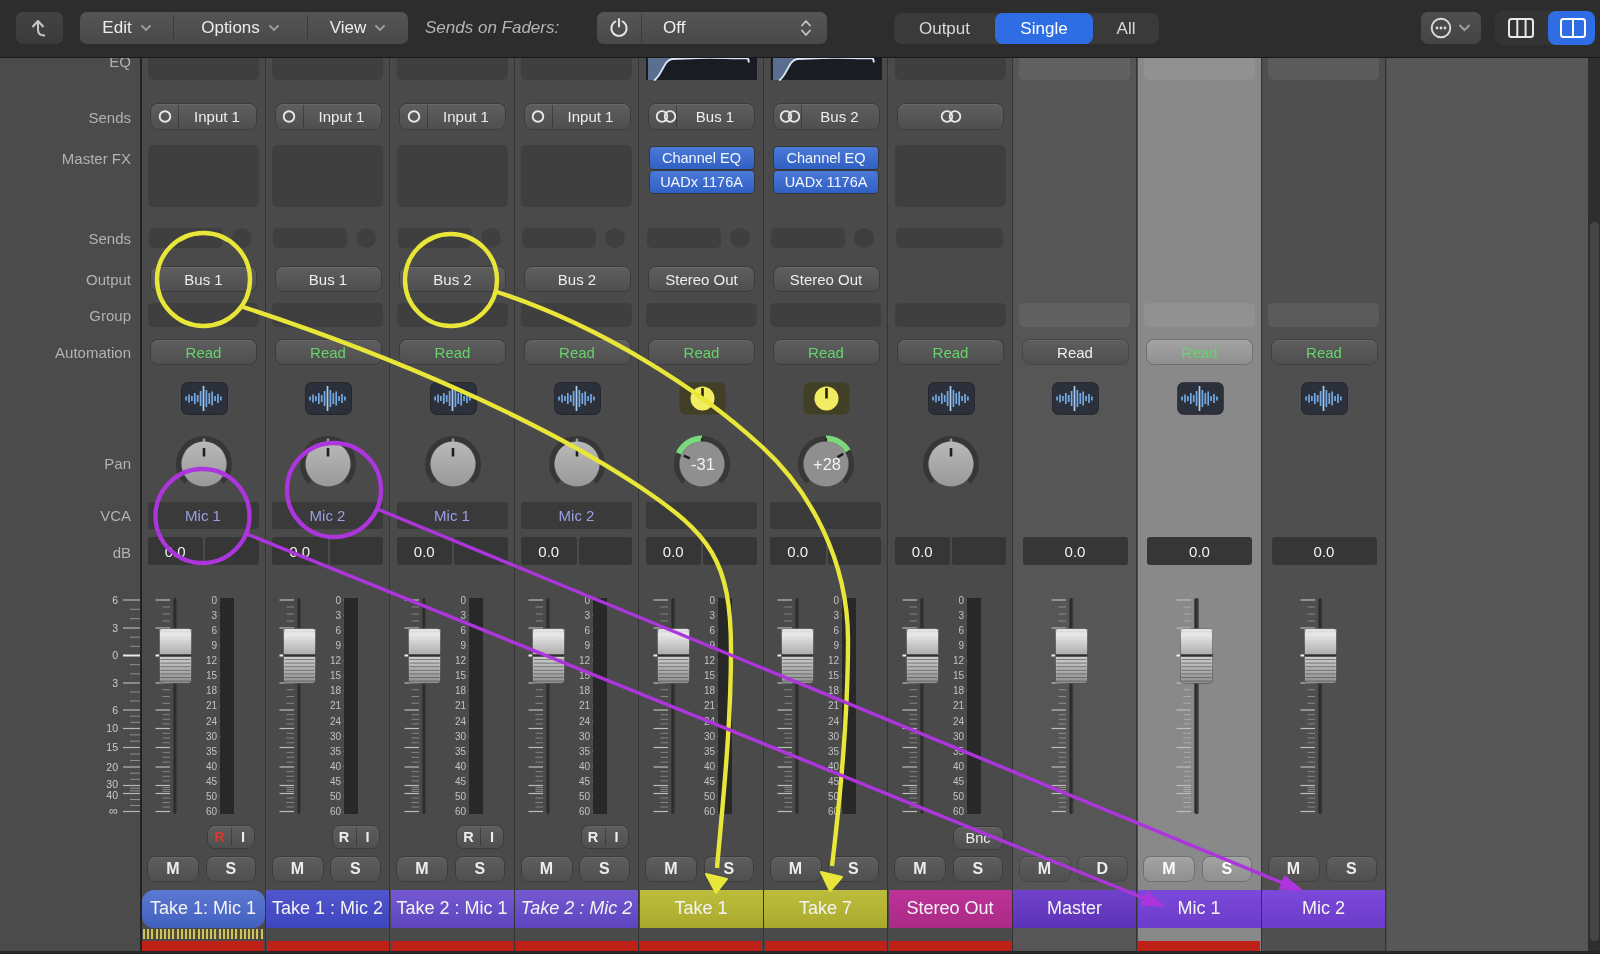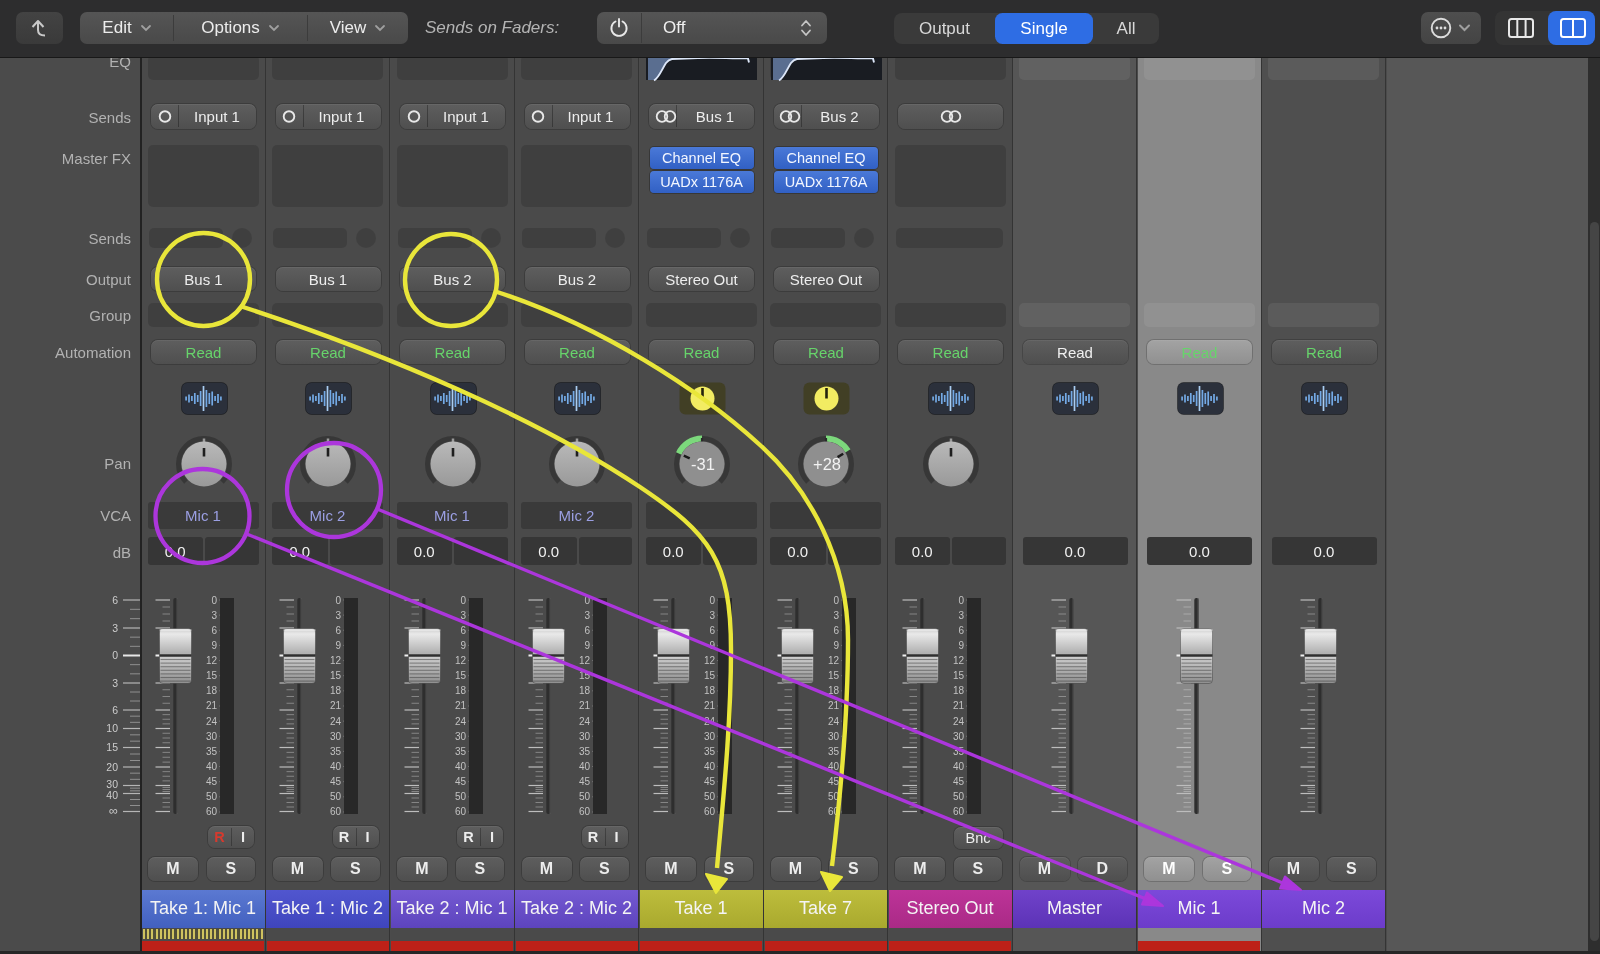--- a/index.html
+++ b/index.html
@@ -288,21 +288,21 @@
             </linearGradient>
           </defs>
         </svg>
         <div class="btn" style="left:66.5px;top:767.5px;width:46px;height:22px;font-size:14.5px;font-weight:600;border-radius:7px;">
           <span style="width:23px;text-align:center;color:#d63a2e;">R</span>
           <span style="width:1px;height:18px;background:rgba(0,0,0,0.28);"></span>
           <span style="width:22px;text-align:center;">I</span>
         </div>
         <div class="btn" style="left:6.5px;top:799px;width:50px;height:24px;font-size:16px;font-weight:600;">M</div>
         <div class="btn" style="left:65px;top:799px;width:48.5px;height:24px;font-size:16px;font-weight:600;">S</div>
-        <div class="namelab" style="left:0;width:123px;background:linear-gradient(#5b79d2,#4260bf);top:831.5px;">Take 1: Mic 1</div>
+        <div class="namelab" style="left:0;width:123px;background:linear-gradient(#5b79d2,#4260bf);top:831.5px;border-radius:12px;">Take 1: Mic 1</div>
         <div class="abs" style="left:1.5px;top:871px;width:120px;height:10px;background:repeating-linear-gradient(90deg,#cfc25f 0 2px,#514e38 2px 4.2px);"></div>
         <div class="abs" style="left:0.5px;top:882.5px;width:122px;height:10px;background:#bd2118;"></div>
       </div>
       <div class="strip" style="left:266px;width:123px;background:#4a4a4a;border-right:1.5px solid #343434;">
         <div class="slot" style="left:6px;top:-3.5px;width:111px;height:25px;"></div>
         <div class="btn" style="left:9.5px;top:45.5px;width:105px;height:25px;"></div>
         <svg width="26" height="25" style="left:9px;top:45.5px;">
           <circle cx="14" cy="12.5" r="5.3" fill="none" stroke="#e8e8e8" stroke-width="1.9"></circle>
         </svg>
         <div class="abs" style="left:36.5px;top:47px;width:1px;height:22px;background:rgba(0,0,0,0.3);"></div>
@@ -745,21 +745,21 @@
             </linearGradient>
           </defs>
         </svg>
         <div class="btn" style="left:66.5px;top:767.5px;width:46px;height:22px;font-size:14.5px;font-weight:600;border-radius:7px;">
           <span style="width:23px;text-align:center;color:#ededed;">R</span>
           <span style="width:1px;height:18px;background:rgba(0,0,0,0.28);"></span>
           <span style="width:22px;text-align:center;">I</span>
         </div>
         <div class="btn" style="left:6.5px;top:799px;width:50px;height:24px;font-size:16px;font-weight:600;">M</div>
         <div class="btn" style="left:65px;top:799px;width:48.5px;height:24px;font-size:16px;font-weight:600;">S</div>
-        <div class="namelab" style="left:0;width:123px;background:linear-gradient(#7459d2,#5d44bd);top:831.5px;">Take 2 : Mic 2</div>
+        <div class="namelab" style="left:0;width:123px;background:linear-gradient(#7459d2,#5d44bd);top:831.5px;font-style:italic;">Take 2 : Mic 2</div>
         <div class="abs" style="left:0.5px;top:882.5px;width:122px;height:10px;background:#bd2118;"></div>
       </div>
       <div class="strip" style="left:639.5px;width:123px;background:#4a4a4a;border-right:1.5px solid #343434;">
         <div class="slot" style="left:6px;top:-3.5px;width:111px;height:25px;"></div>
         <svg width="111" height="25" style="left:6.5px;top:-3px;">
           <rect x="0" y="0" width="111" height="25" fill="#191c22"></rect>
           <path d="M2,25 L9,25 C13,23 16,14 20,8 C21.5,6 23,4.5 26,4 L26,1.5 L2,1.5 Z" fill="#62789c" opacity="0.9"></path>
           <path d="M8,25.5 C13,23 16,14 20,8 C21.5,6 23,4.5 26,4 L52,3 C72,2.2 86,3.8 98,3.2 L102,3.4 L103,7.5" fill="none" stroke="#dce6f8" stroke-width="1.9"></path>
         </svg>
         <div class="btn" style="left:9.5px;top:45.5px;width:105px;height:25px;"></div>

